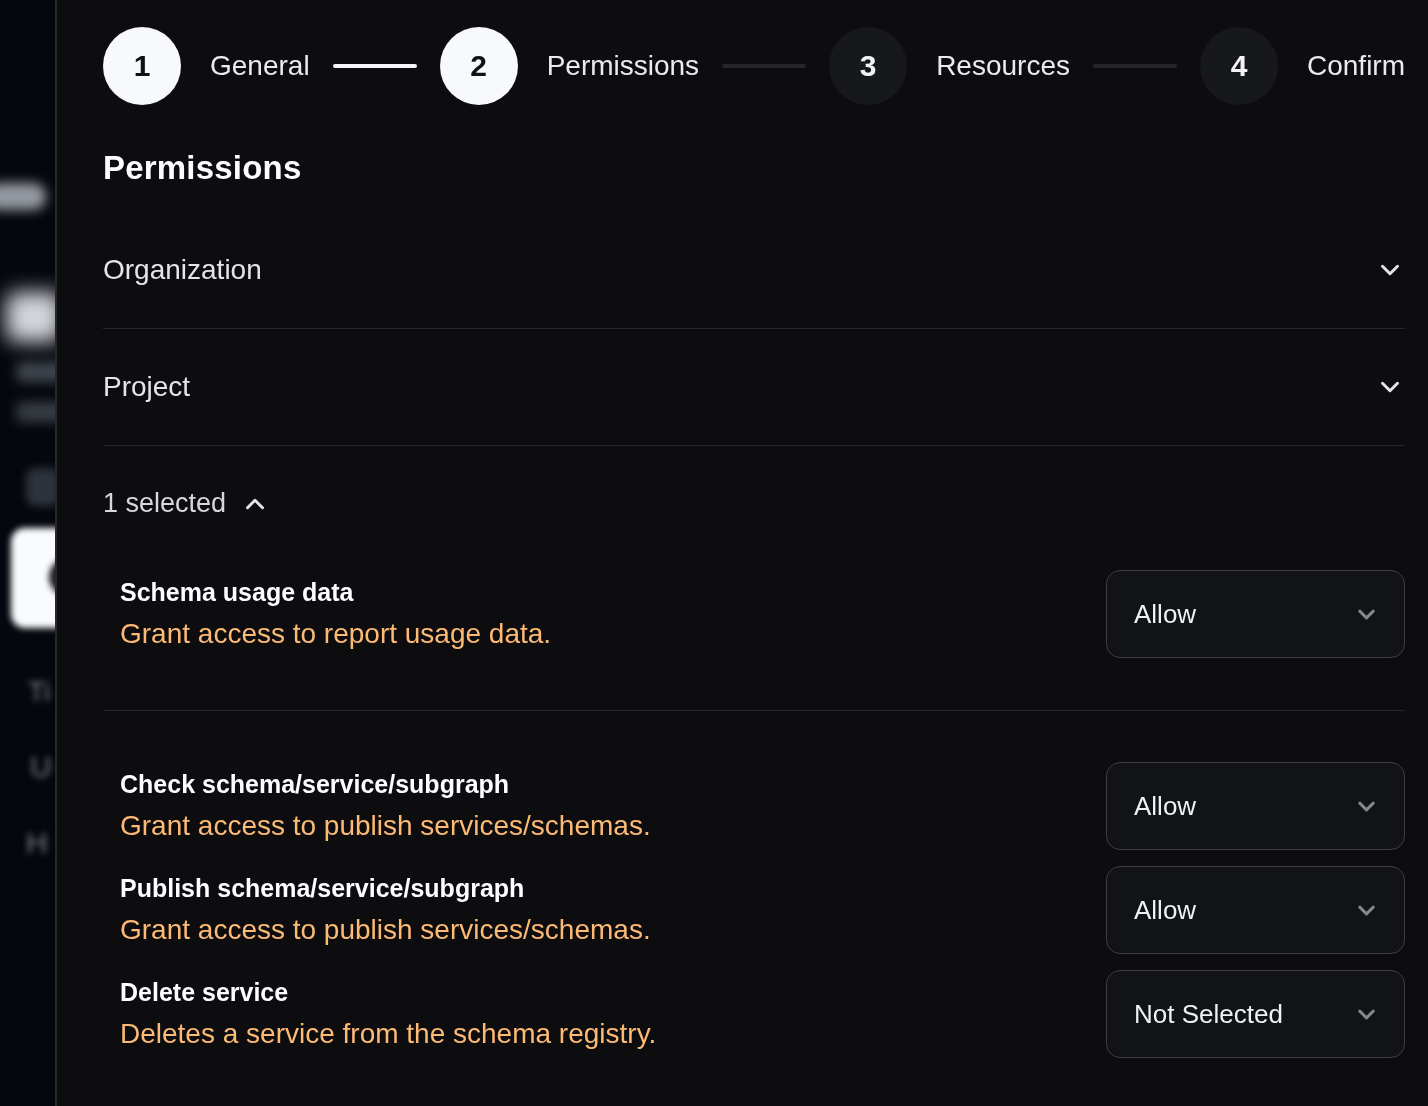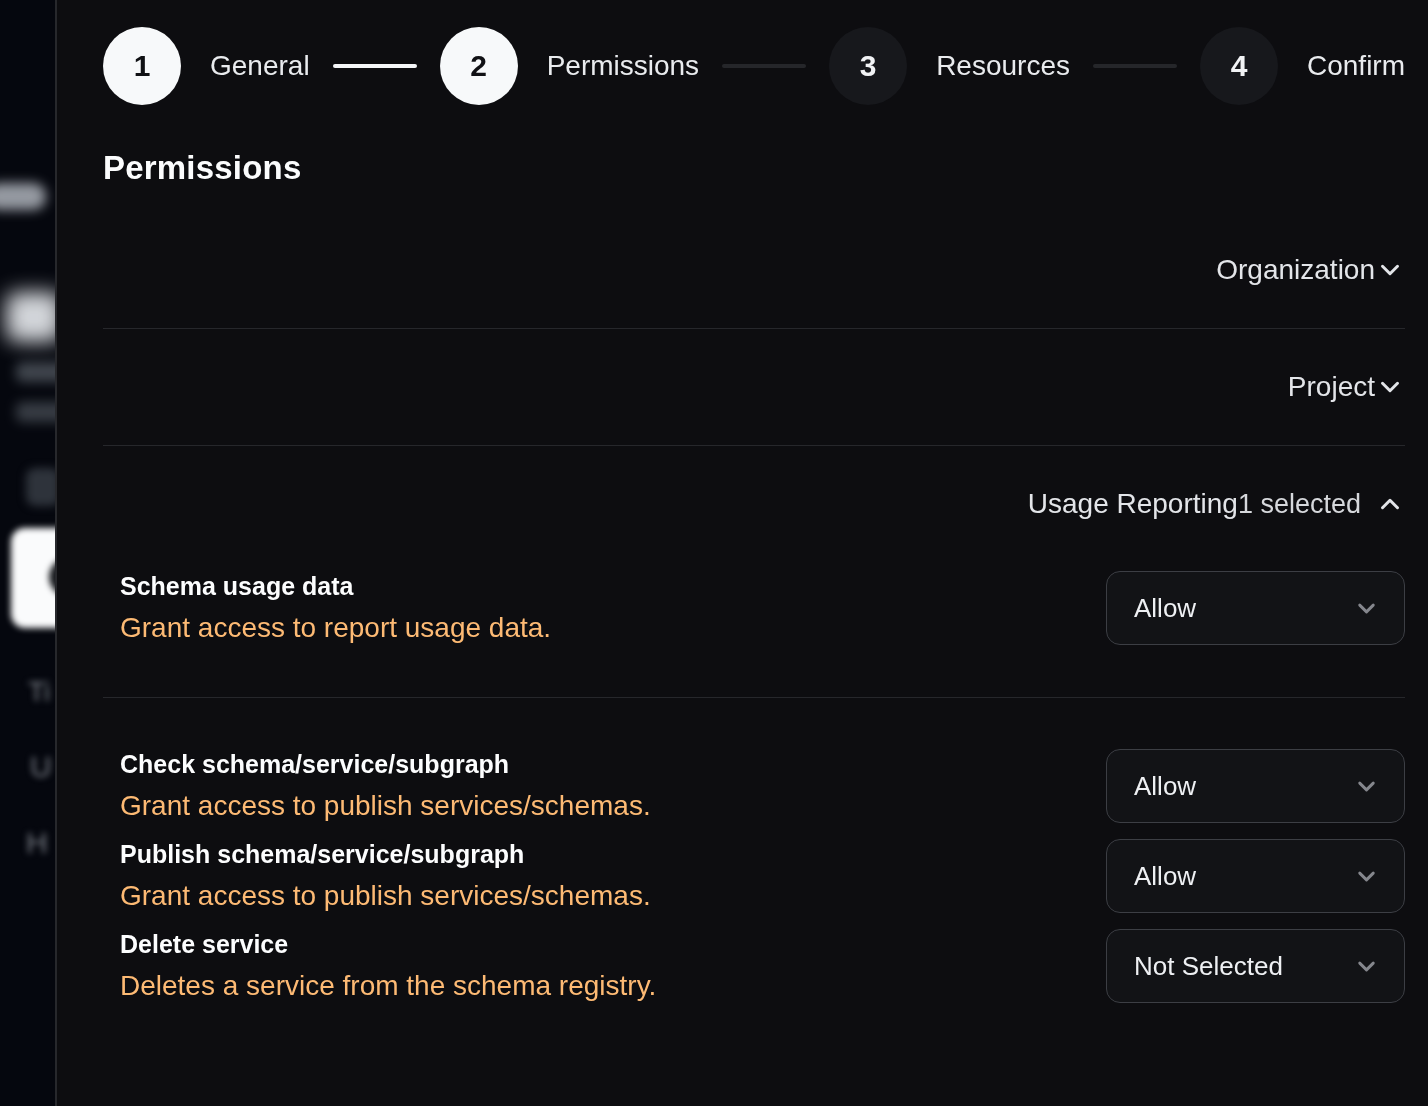--- a/index.html
+++ b/index.html
@@ -64,39 +64,39 @@
   .connector.done { background: #f5f6f8; }
 
   
   .page-title { margin-top: 44px; font-size: 33px; font-weight: 700; color: #fbfcfd; letter-spacing: .2px; }
 
   
   .sections { margin-top: 25px; }
   .section { border-bottom: 1px solid #26272b; }
   .section:last-child { border-bottom: none; }
   .section-header {
-    display: flex; align-items: center; justify-content: flex-end;
+    display: flex; align-items: center; justify-content: space-between;
     padding: 42px 0; cursor: pointer;
   }
   .section.expanded .section-header { padding-bottom: 0; }
   .section-title { font-size: 28px; font-weight: 500; color: #e3e5e9; }
   .section-meta { display: flex; align-items: center; gap: 14px; }
   .selected-count { font-size: 27px; color: #d6d8dc; }
   .chev { color: #e2e4e8; display: flex; }
   .chev svg { width: 30px; height: 30px; }
 
   .section-items { padding: 51px 0 52px; display: flex; flex-direction: column; gap: 16px; }
 
   .perm-row { display: flex; align-items: center; justify-content: space-between; min-height: 74px; }
   .perm-text { padding-left: 17px; }
   .perm-title { font-size: 25px; font-weight: 700; color: #fcfdfe; }
   .perm-desc  { font-size: 28px; color: #fdba74; margin-top: 11px; }
 
   .select {
-    width: 299px; height: 74px; flex: 0 0 299px;
+    width: 299px; height: 88px; flex: 0 0 299px;
     background: #121316;
     border: 1px solid #3c3e44;
     border-radius: 14px;
     display: flex; align-items: center; justify-content: space-between;
     padding: 0 24px 0 27px;
     cursor: pointer;
   }
   .select-value { font-size: 26px; color: #eef0f3; }
   .select .chev { color: #85878d; }
   .select .chev svg { width: 27px; height: 27px; }
@@ -167,21 +167,20 @@
             <svg viewBox="0 0 24 24" fill="none" stroke="currentColor" stroke-width="2.4" stroke-linecap="round" stroke-linejoin="round">
                 <polyline points="6,9 12,15 18,9"></polyline>
               </svg>
           </span>
         </div>
       </div>
     </div>
 
     <div class="section expanded">
       <div class="section-header">
-        <div class="section-title">Usage Reporting</div>
         <div class="section-meta">
           <span class="selected-count">1 selected</span>
           <span class="chev">
             <svg viewBox="0 0 24 24" fill="none" stroke="currentColor" stroke-width="2.4" stroke-linecap="round" stroke-linejoin="round">
                 <polyline points="6,15 12,9 18,15"></polyline>
               </svg>
           </span>
         </div>
       </div>
       <div class="section-items">

